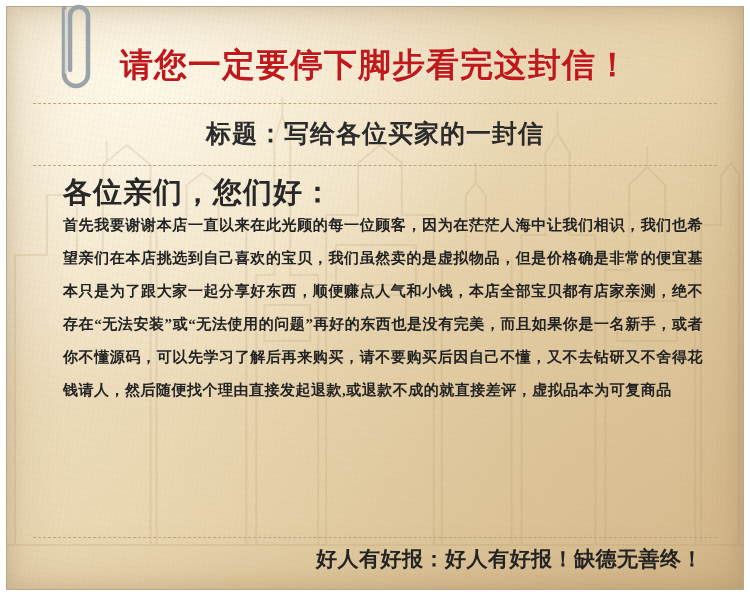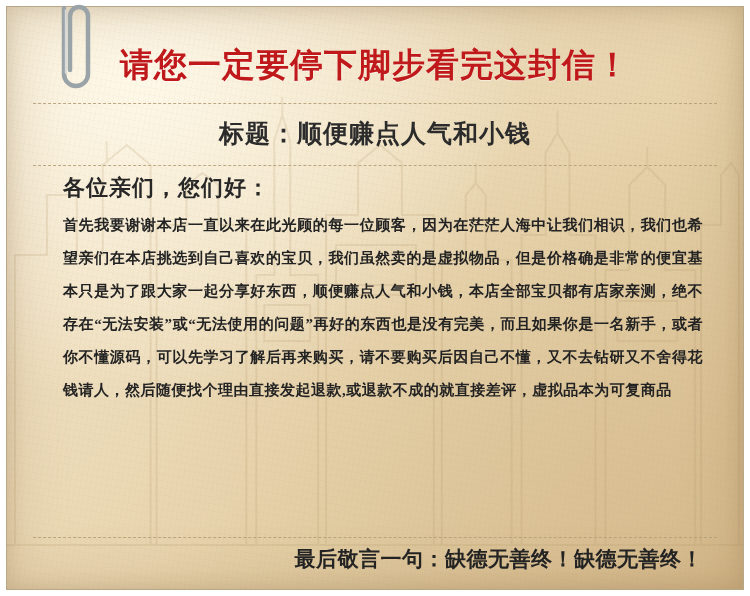--- a/index.html
+++ b/index.html
@@ -106,21 +106,21 @@
     font-weight: bold;
     color: #2b2b2b;
     letter-spacing: 1px;
     font-family: "DejaVu Serif", "Liberation Serif", serif;
   }
 
   .salutation {
     position: absolute;
     left: 56px;
     top: 166px;
-    font-size: 22px;
+    font-size: 29px;
     font-weight: bold;
     color: #272727;
     letter-spacing: 1px;
   }
 
   .body-text {
     position: absolute;
     left: 56px;
     right: 40px;
     top: 202px;
@@ -180,24 +180,24 @@
 
     <div class="paper-grain"></div>
     <div class="vignette"></div>
 
     <div class="rule rule-top"></div>
     <div class="rule rule-mid"></div>
     <div class="rule rule-bottom"></div>
 
     <div class="content">
       <div class="headline">请您一定要停下脚步看完这封信！</div>
-      <div class="subtitle">标题：顺便赚点人气和小钱</div>
+      <div class="subtitle">标题：写给各位买家的一封信</div>
       <div class="salutation">各位亲们，您们好：</div>
       <div class="body-text">首先我要谢谢本店一直以来在此光顾的每一位顾客，因为在茫茫人海中让我们相识，我们也希望亲们在本店挑选到自己喜欢的宝贝，我们虽然卖的是虚拟物品，但是价格确是非常的便宜基本只是为了跟大家一起分享好东西，顺便赚点人气和小钱，本店全部宝贝都有店家亲测，绝不存在“无法安装”或“无法使用的问题”再好的东西也是没有完美，而且如果你是一名新手，或者你不懂源码，可以先学习了解后再来购买，请不要购买后因自己不懂，又不去钻研又不舍得花钱请人，然后随便找个理由直接发起退款,或退款不成的就直接差评，虚拟品本为可复商品</div>
-      <div class="closing">最后敬言一句：缺德无善终！缺德无善终！</div>
+      <div class="closing">好人有好报：好人有好报！缺德无善终！</div>
     </div>
   </div>
 
   <svg class="clip" viewBox="0 0 56 104">
     <g fill="none" stroke="#9aa3a8" stroke-width="4.5" stroke-linecap="round" stroke-linejoin="round">
       <path d="M16 12 L16 78 a12 12 0 0 0 24 0 L40 20 a9 9 0 0 0 -18 0 L22 74"></path>
     </g>
     <g fill="none" stroke="#d5dadd" stroke-width="1.6" stroke-linecap="round">
       <path d="M17.6 14 L17.6 77"></path>
     </g>

